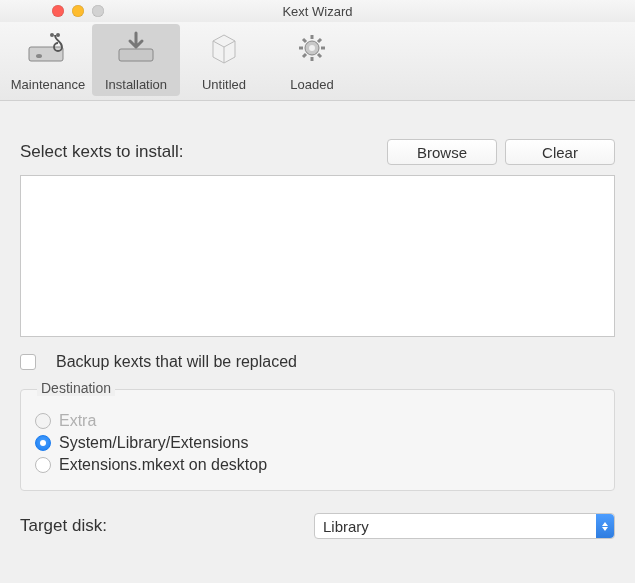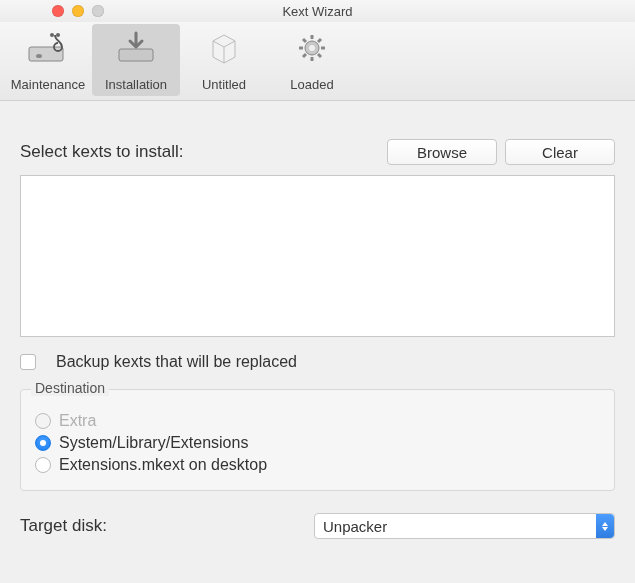--- a/index.html
+++ b/index.html
@@ -126,21 +126,21 @@
   .group {
     border: 1px solid #d8d8d8;
     border-radius: 4px;
     background: #f6f6f6;
     position: relative;
     padding: 18px 14px 12px 14px;
     margin: 8px 0 12px 0;
   }
   .group .legend {
     position: absolute;
-    top: -10px; left: 10px;
+    top: -10px; left: 16px;
     background: #f0f0f0;
     padding: 0 4px;
     font-size: 14px;
     color: #555;
   }
   .radio-row {
     display: flex;
     align-items: center;
     gap: 8px;
     font-size: 16px;
@@ -302,19 +302,19 @@
       </div>
       <div class="radio-row">
         <span class="radio"></span>
         <span>Extensions.mkext on desktop</span>
       </div>
     </div>
 
     <div class="targetrow">
       <div class="label">Target disk:</div>
       <div class="select">
-        <span>Unpacker</span>
+        <span>Library</span>
         <div class="arrows"></div>
       </div>
     </div>
 
   </div>
 </div>
 
 </body></html>

